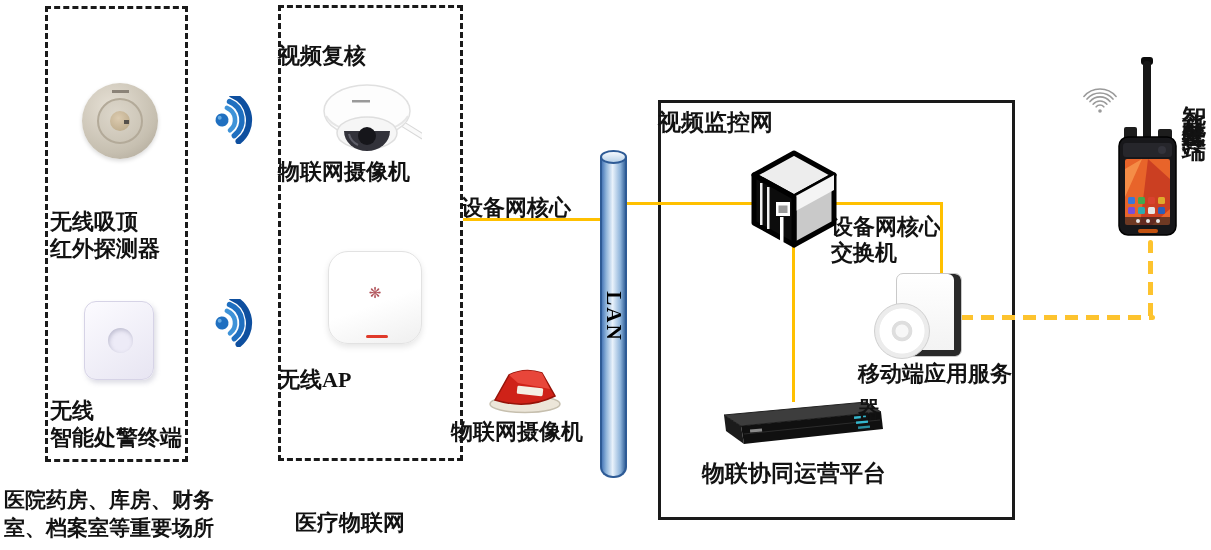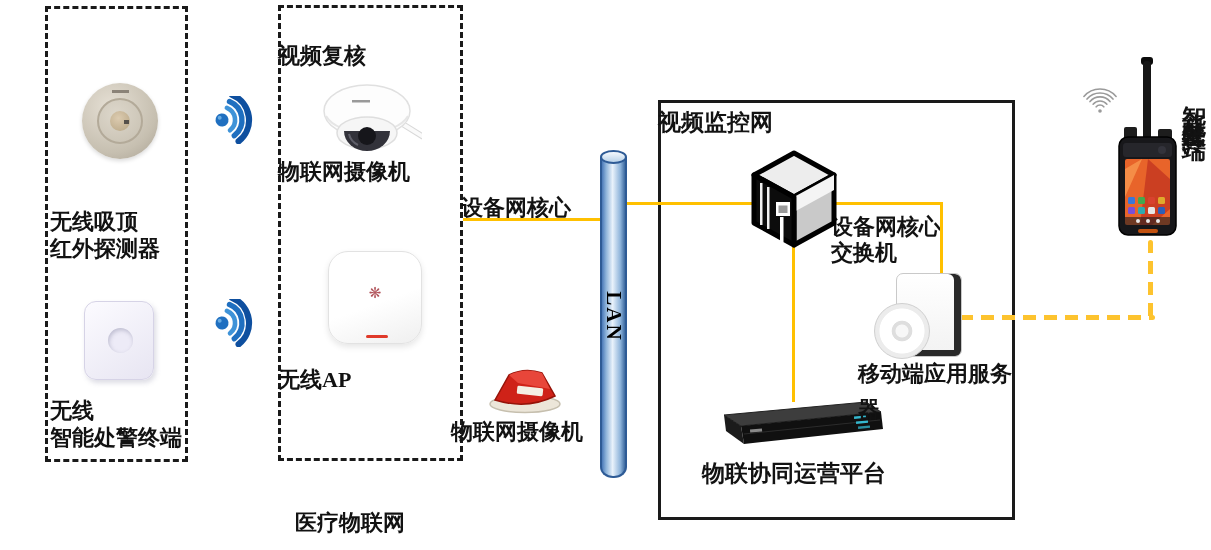--- a/index.html
+++ b/index.html
@@ -84,20 +84,22 @@
   </div>
   <div class="lbl fs22" style="left:50px; top:208px; width:134px;">无线吸顶
 红外探测器</div>
 
   <div class="det2">
     <div class="det2-eye"></div>
   </div>
   <div class="lbl fs22" style="left:50px; top:397px; width:134px;">无线
 智能处警终端</div>
 
+  <div class="lbl fs21" style="left:4px; top:486px; width:250px; text-align:left;">医院药房、库房、财务
+室、档案室等重要场所</div>
 
   <div class="abs" style="left:212px; top:96px;">
     <svg width="48" height="48" viewBox="0 0 48 48">
       <g transform="rotate(-8 10 24)">
         <circle cx="10" cy="24" r="6.5" fill="#1f6fc0"></circle>
         <circle cx="8" cy="21.5" r="2" fill="#6fb1e6" opacity="0.9"></circle>
         <path d="M16.5 12.7 A 13 13 0 0 1 16.5 35.3" fill="none" stroke="#3f93d8" stroke-width="4.6" stroke-linecap="round"></path>
         <path d="M20 6.7 A 20 20 0 0 1 20 41.3" fill="none" stroke="#1f6fc0" stroke-width="5.4" stroke-linecap="round"></path>
         <path d="M23.5 0.6 A 27 27 0 0 1 23.5 47.4" fill="none" stroke="#0e4f9f" stroke-width="6.2" stroke-linecap="round"></path>
       </g>

